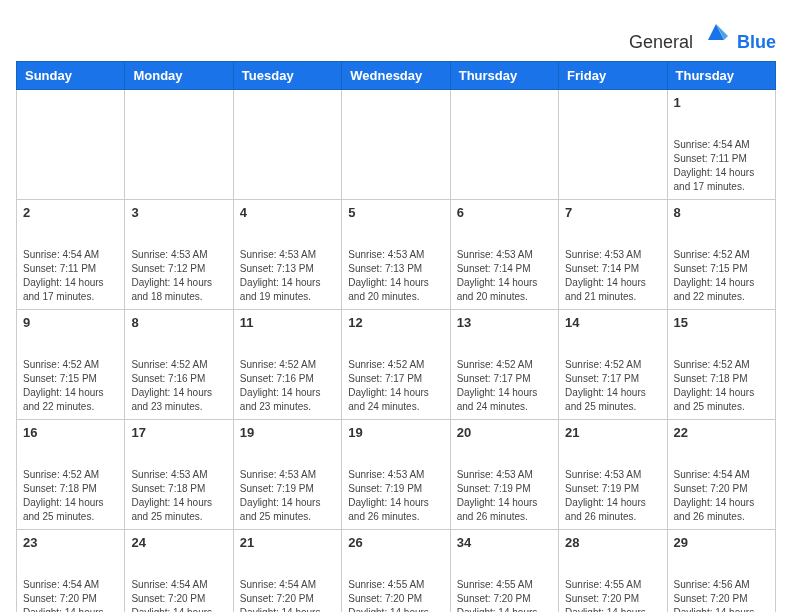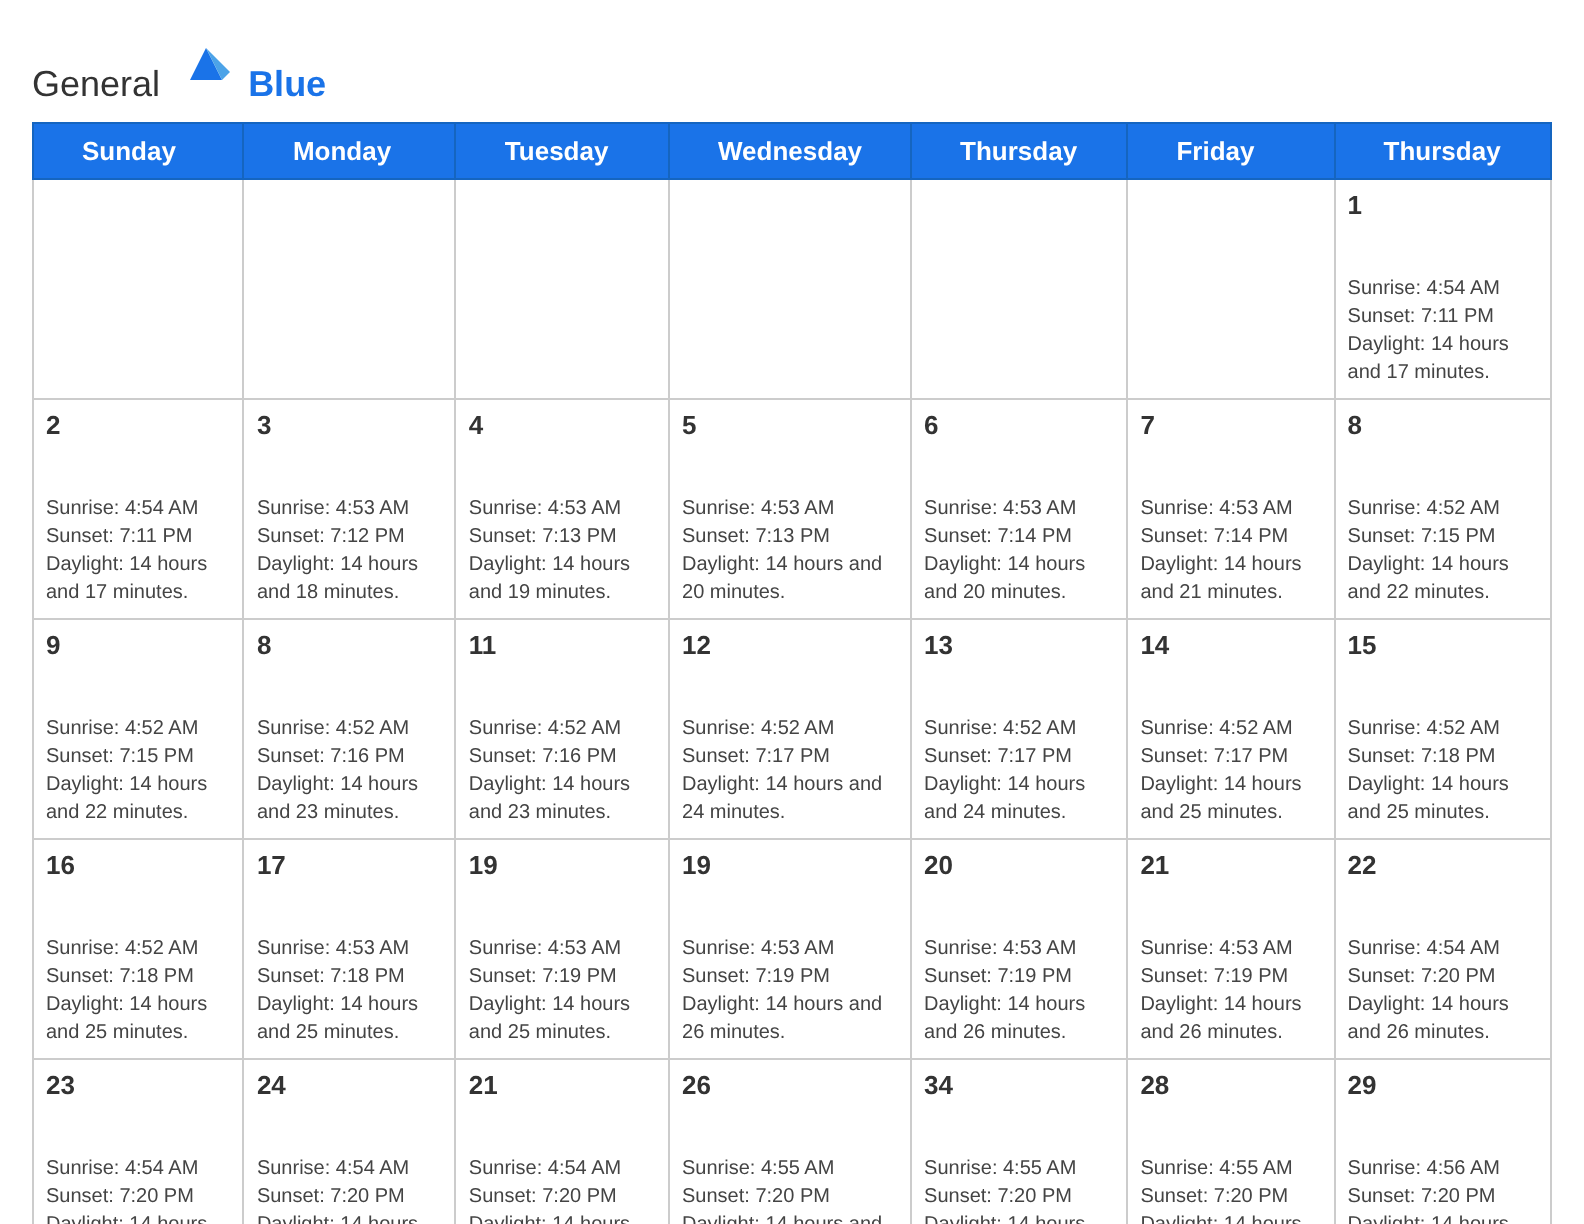--- a/index.html
+++ b/index.html
@@ -5,21 +5,21 @@
     * { box-sizing: border-box; margin: 0; padding: 0; }
     body {
       font-family: Arial, sans-serif;
       background: #fff;
       width: 792px;
       min-height: 612px;
       padding: 16px;
     }
     .header-section {
       display: flex;
-      justify-content: flex-start;
+      justify-content: flex-end;
       align-items: flex-start;
       margin-bottom: 8px;
     }
     .logo {
       display: flex;
       align-items: center;
       gap: 0px;
     }
     .logo-text {
       font-size: 18px;
@@ -50,21 +50,21 @@
     .calendar-table {
       width: 100%;
       border-collapse: collapse;
       border: 1px solid #ccc;
     }
     .calendar-table th {
       background-color: #1a73e8;
       color: #fff;
       font-size: 13px;
       font-weight: bold;
-      padding: 6px 24px;
+      padding: 6px 8px;
       text-align: left;
       border: 1px solid #1565c0;
     }
     .calendar-table td {
       vertical-align: top;
       padding: 5px 6px;
       border: 1px solid #ccc;
       font-size: 10.5px;
       color: #333;
       width: 14.28%;

